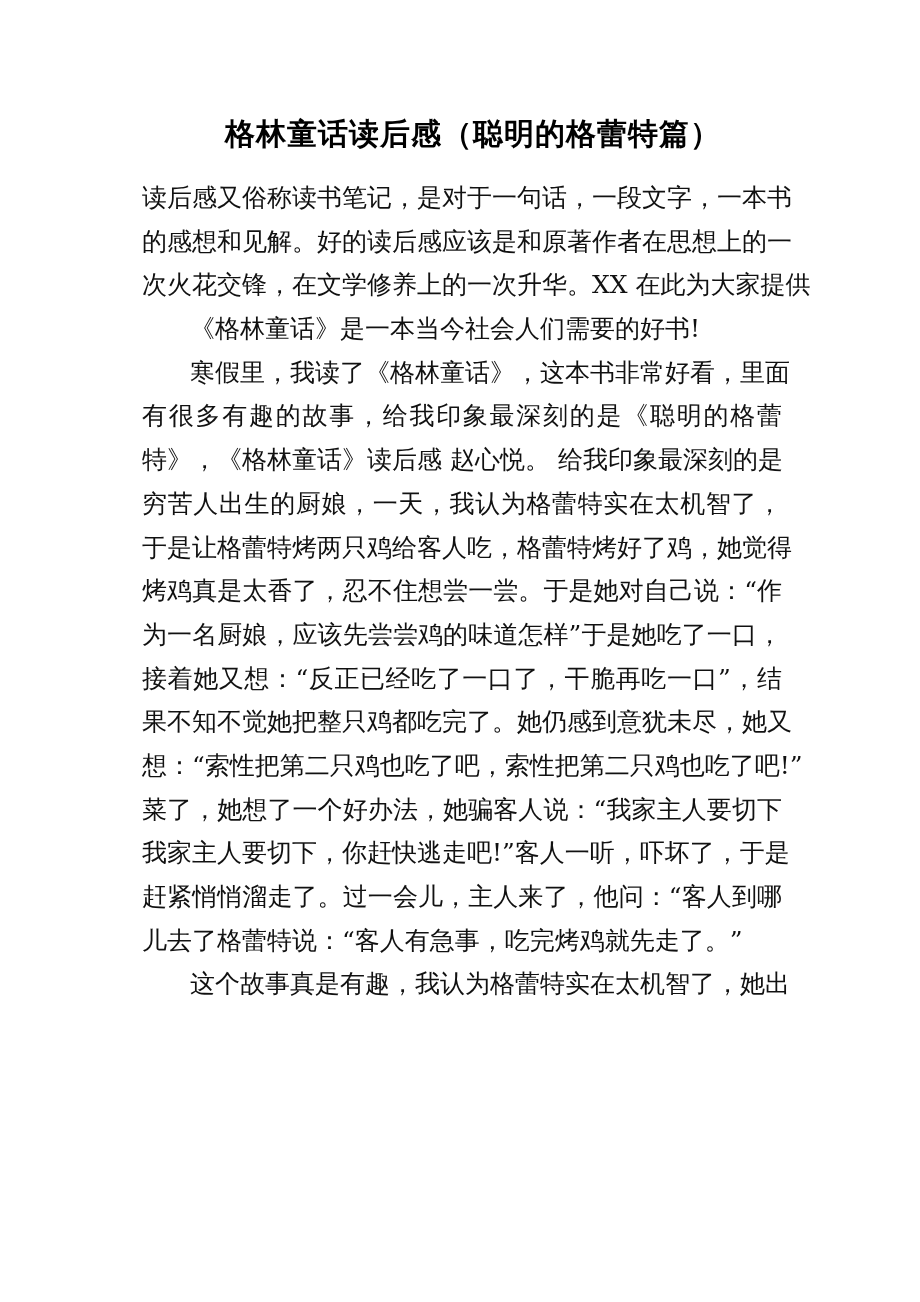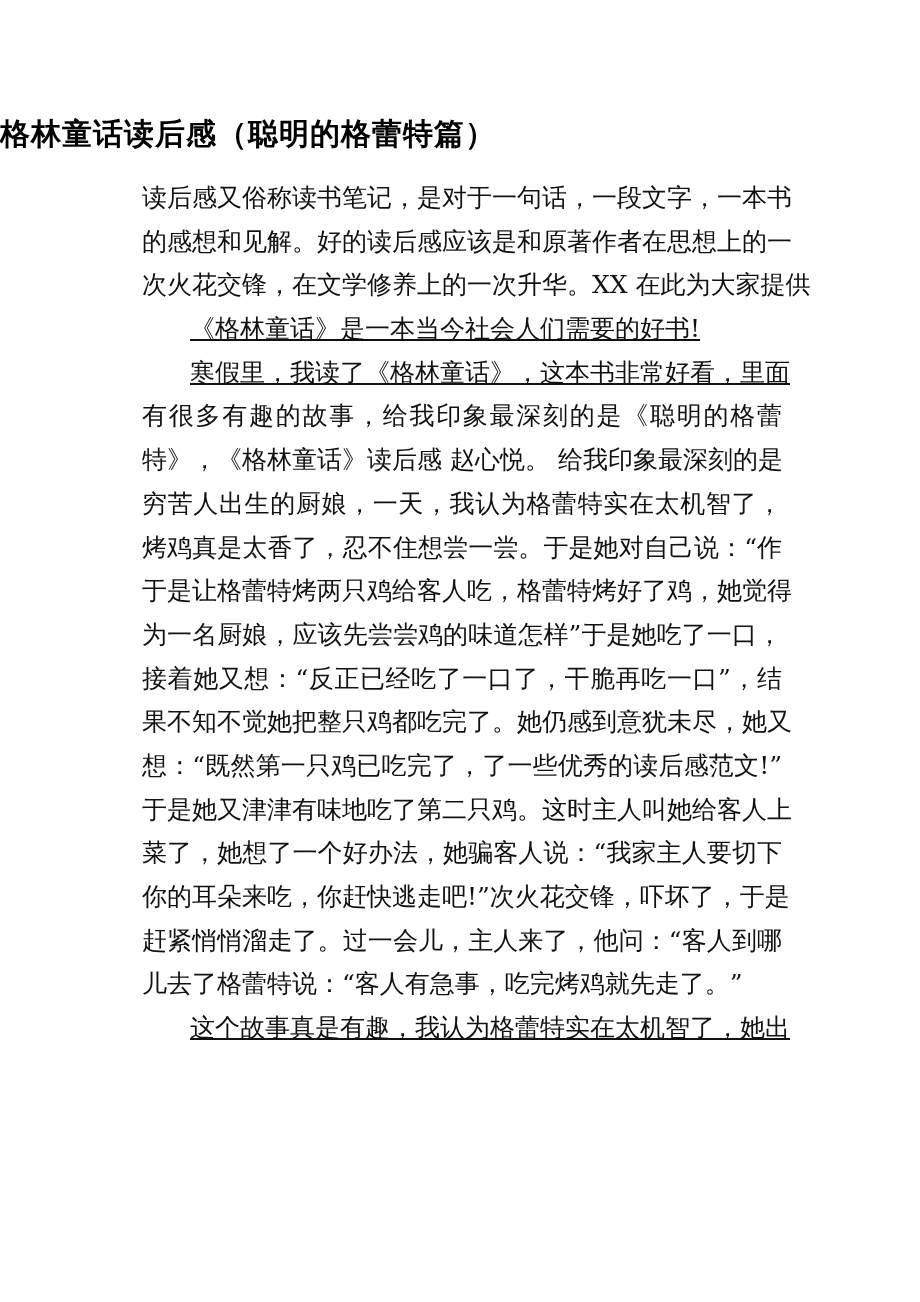--- a/index.html
+++ b/index.html
@@ -1,50 +1,49 @@
 <!DOCTYPE html>
 <html><head>
 <meta charset="utf-8">
 <style>
   html, body { margin:0; padding:0; background:#ffffff; }
   body { width:920px; height:1302px; position:relative; overflow:hidden; }
   .page { position:absolute; left:0; top:0; width:920px; height:1302px; background:#fff; }
   .title {
-    position:absolute; left:0; top:112px; width:876px; 
+    position:absolute; left:0; top:112px; width:876px; text-align:center;
     font-family:"DejaVu Sans", sans-serif; font-weight:bold; font-size:30px;
-    color:#000; letter-spacing:1px; line-height:44px;
+    color:#000; letter-spacing:1px; line-height:44px;padding-left:35px;
   }
   .body {
     position:absolute; left:142px; top:176px; width:640px;
     font-family:"DejaVu Serif", serif; font-size:25px; color:#111;
   }
   .line { height:43.7px; line-height:43.7px; white-space:nowrap; overflow:visible; text-align:justify; text-align-last:justify; }
   .line.last { text-align-last:left; }
-  .line.indent { padding-left:48px;text-decoration:underline; }
+  .line.indent { padding-left:48px; }
 </style>
 </head>
 <body>
 
 <div class="page">
   <div class="title">格林童话读后感（聪明的格蕾特篇）</div>
   <div class="body" id="body">
       <div class="line">读后感又俗称读书笔记，是对于一句话，一段文字，一本书</div>
       <div class="line">的感想和见解。好的读后感应该是和原著作者在思想上的一</div>
       <div class="line">次火花交锋，在文学修养上的一次升华。XX 在此为大家提供</div>
       <div class="line indent last">《格林童话》是一本当今社会人们需要的好书!</div>
       <div class="line indent">寒假里，我读了《格林童话》，这本书非常好看，里面</div>
       <div class="line">有很多有趣的故事，给我印象最深刻的是《聪明的格蕾</div>
       <div class="line">特》，《格林童话》读后感 赵心悦。 给我印象最深刻的是</div>
       <div class="line">穷苦人出生的厨娘，一天，我认为格蕾特实在太机智了，</div>
+      <div class="line">于是让格蕾特烤两只鸡给客人吃，格蕾特烤好了鸡，她觉得</div>
       <div class="line">烤鸡真是太香了，忍不住想尝一尝。于是她对自己说：“作</div>
-      <div class="line">于是让格蕾特烤两只鸡给客人吃，格蕾特烤好了鸡，她觉得</div>
       <div class="line">为一名厨娘，应该先尝尝鸡的味道怎样”于是她吃了一口，</div>
       <div class="line">接着她又想：“反正已经吃了一口了，干脆再吃一口”，结</div>
       <div class="line">果不知不觉她把整只鸡都吃完了。她仍感到意犹未尽，她又</div>
-      <div class="line">想：“既然第一只鸡已吃完了，了一些优秀的读后感范文!”</div>
-      <div class="line">于是她又津津有味地吃了第二只鸡。这时主人叫她给客人上</div>
+      <div class="line">想：“索性把第二只鸡也吃了吧，索性把第二只鸡也吃了吧!”</div>
       <div class="line">菜了，她想了一个好办法，她骗客人说：“我家主人要切下</div>
-      <div class="line">你的耳朵来吃，你赶快逃走吧!”次火花交锋，吓坏了，于是</div>
+      <div class="line">我家主人要切下，你赶快逃走吧!”客人一听，吓坏了，于是</div>
       <div class="line">赶紧悄悄溜走了。过一会儿，主人来了，他问：“客人到哪</div>
       <div class="line last">儿去了格蕾特说：“客人有急事，吃完烤鸡就先走了。”</div>
       <div class="line indent">这个故事真是有趣，我认为格蕾特实在太机智了，她出</div>
     </div>
 </div>
 
 </body></html>

